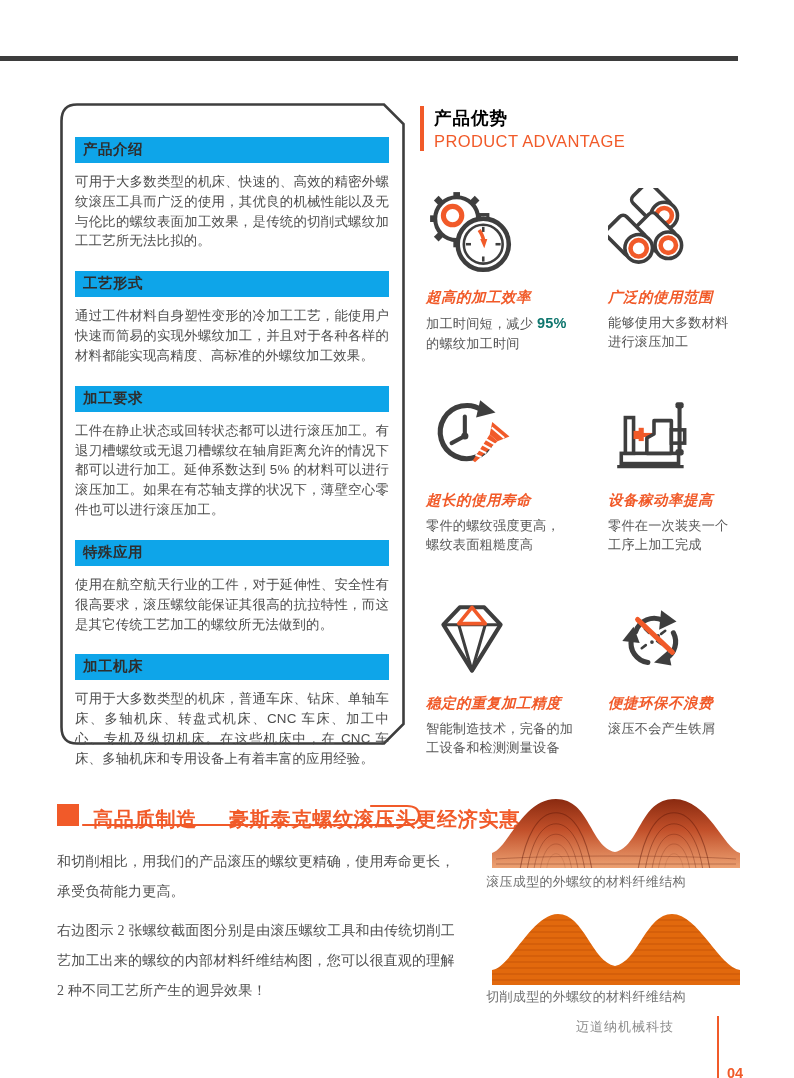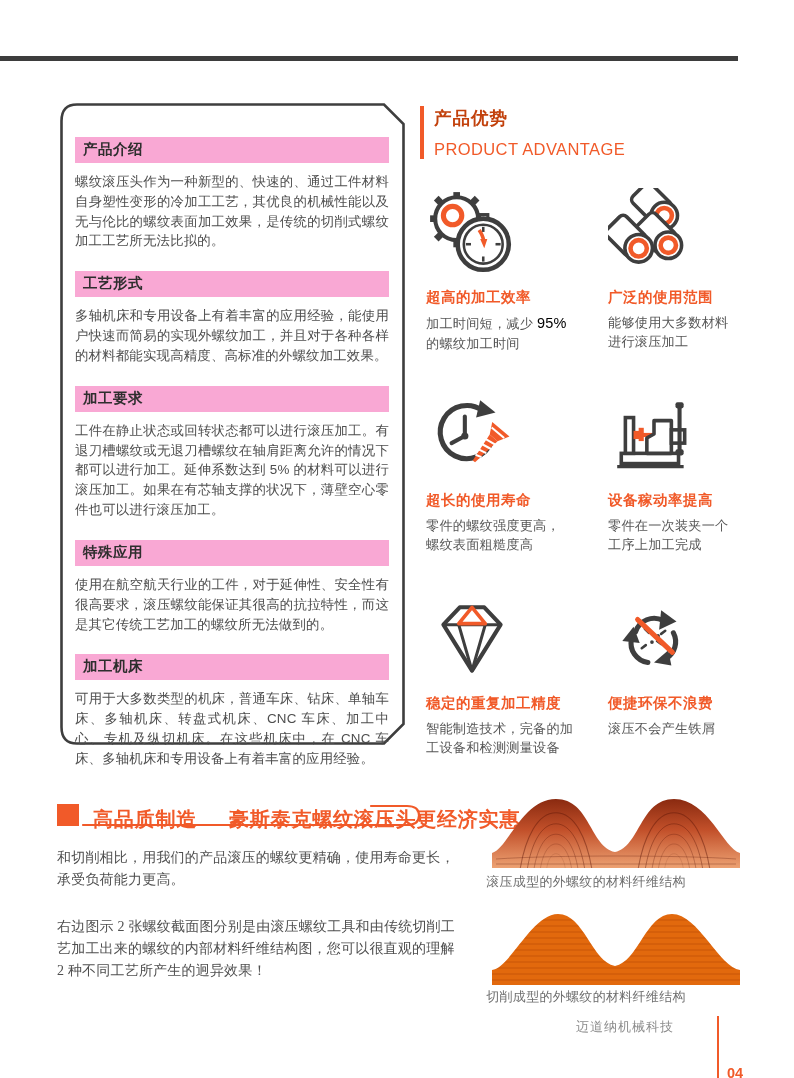--- a/index.html
+++ b/index.html
@@ -5,42 +5,42 @@
   html,body{margin:0;padding:0;background:#e9e9e9;}
   #page{position:relative;width:794px;height:1078px;background:#ffffff;margin:0 auto;
         font-family:"Liberation Sans","DejaVu Sans",sans-serif;overflow:hidden;}
   
   .top-rule{position:absolute;left:0;top:56px;width:738px;height:5px;background:#3d3d3d;}
   
   .panel{position:absolute;left:60px;top:103px;width:345px;height:642px;}
   .panel-border{position:absolute;left:0;top:0;width:345px;height:642px;}
   .panel-content{position:absolute;left:15px;right:16px;top:34px;}
   .sec{margin-bottom:20px;}
-  .sec-h{background:#f9a8d4;color:#2e2e2e;font-weight:bold;font-size:14.5px;
+  .sec-h{background:#0ea5e9;color:#2e2e2e;font-weight:bold;font-size:14.5px;
          padding:3px 8px 4px;margin-bottom:9px;letter-spacing:0.5px;}
   .sec-b{font-size:13.4px;color:#4e4e4e;line-height:1.48;letter-spacing:0.2px;text-align:justify;}
   
   .adv-head{position:absolute;left:420px;top:106px;border-left:4px solid #f15a29;padding-left:10px;}
-  .adv-cn{color:#c2410c;font-size:17.5px;font-weight:bold;letter-spacing:1px;}
-  .adv-en{color:#f15a29;font-size:16.5px;letter-spacing:0.4px;margin-top:10px;}
+  .adv-cn{color:#000000;font-size:17.5px;font-weight:bold;letter-spacing:1px;}
+  .adv-en{color:#f15a29;font-size:16.5px;letter-spacing:0.4px;margin-top:2px;}
   
   .features{position:absolute;left:426px;top:188px;width:350px;display:grid;
             grid-template-columns:182px 168px;grid-auto-rows:203px;}
   .feature{position:relative;}
   .f-icon svg{width:92px;height:92px;display:block;}
-  .f-title{color:#f15a29;font-size:14.5px;font-weight:bold;margin:8px 0 6px;letter-spacing:0.5px;}
+  .f-title{color:#f15a29;font-size:14.5px;font-weight:bold;margin:8px 0 6px;letter-spacing:0.5px;font-style:italic;}
   .f-desc{font-size:13.2px;color:#565656;line-height:1.45;letter-spacing:0.2px;}
-  .pct{font-weight:normal;color:#000000;font-size:14.5px;}
+  .pct{font-weight:bold;color:#0f766e;font-size:14.5px;}
   
   .q-square{position:absolute;left:57px;top:804px;width:22px;height:22px;background:#f15a29;}
   .q-hook{position:absolute;left:55px;top:799px;width:385px;height:34px;}
   .q-title{position:absolute;left:93px;top:806px;color:#f15a29;font-size:20px;font-weight:bold;
            letter-spacing:0.8px;white-space:nowrap;}
   .q-title .q-head2{margin-left:1.6em;}
-  .para{position:absolute;left:57px;width:406px;font-size:14px;color:#4f4f4f;line-height:22px;
+  .para{position:absolute;left:57px;width:406px;font-size:14px;color:#4f4f4f;line-height:30px;
         letter-spacing:0.2px;}
   .p1{top:846px;}
   .p2{top:916px;font-family:Liberation Serif, serif;}
   
   .fig{position:absolute;left:492px;width:248px;height:80px;}
   .fig svg{width:248px;height:80px;display:block;}
   .fig1{top:789px;} .fig2{top:906px;}
   .fig-cap{position:absolute;left:456px;width:260px;text-align:center;font-size:13px;color:#6e6e6e;
            letter-spacing:0.3px;}
   .cap1{top:873px;} .cap2{top:988px;}
@@ -57,25 +57,25 @@
 
   <div class="top-rule"></div>
 
   <div class="panel">
     <svg class="panel-border" viewBox="0 0 345 642">
       <path d="M17,1.5 H324 L343.5,21 V621 L324,640.5 H17 Q1.5,640.5 1.5,624 V18 Q1.5,1.5 17,1.5 Z" fill="#ffffff" stroke="#3e3e3e" stroke-width="2.6"></path>
     </svg>
     <div class="panel-content">
       <div class="sec">
         <div class="sec-h">产品介绍</div>
-        <div class="sec-b">螺纹滚压头作为一种新型的、快速的、通过工件材料自身塑性变形的冷加工工艺，其优良的机械性能以及无与伦比的螺纹表面加工效果，是传统的切削式螺纹加工工艺所无法比拟的。</div>
+        <div class="sec-b">可用于大多数类型的机床、快速的、高效的精密外螺纹滚压工具而广泛的使用，其优良的机械性能以及无与伦比的螺纹表面加工效果，是传统的切削式螺纹加工工艺所无法比拟的。</div>
       </div>
       <div class="sec">
         <div class="sec-h">工艺形式</div>
-        <div class="sec-b">多轴机床和专用设备上有着丰富的应用经验，能使用户快速而简易的实现外螺纹加工，并且对于各种各样的材料都能实现高精度、高标准的外螺纹加工效果。</div>
+        <div class="sec-b">通过工件材料自身塑性变形的冷加工工艺，能使用户快速而简易的实现外螺纹加工，并且对于各种各样的材料都能实现高精度、高标准的外螺纹加工效果。</div>
       </div>
       <div class="sec">
         <div class="sec-h">加工要求</div>
         <div class="sec-b">工件在静止状态或回转状态都可以进行滚压加工。有退刀槽螺纹或无退刀槽螺纹在轴肩距离允许的情况下都可以进行加工。延伸系数达到 5% 的材料可以进行滚压加工。如果在有芯轴支撑的状况下，薄壁空心零件也可以进行滚压加工。</div>
       </div>
       <div class="sec">
         <div class="sec-h">特殊应用</div>
         <div class="sec-b">使用在航空航天行业的工件，对于延伸性、安全性有很高要求，滚压螺纹能保证其很高的抗拉特性，而这是其它传统工艺加工的螺纹所无法做到的。</div>
       </div>
       <div class="sec">

